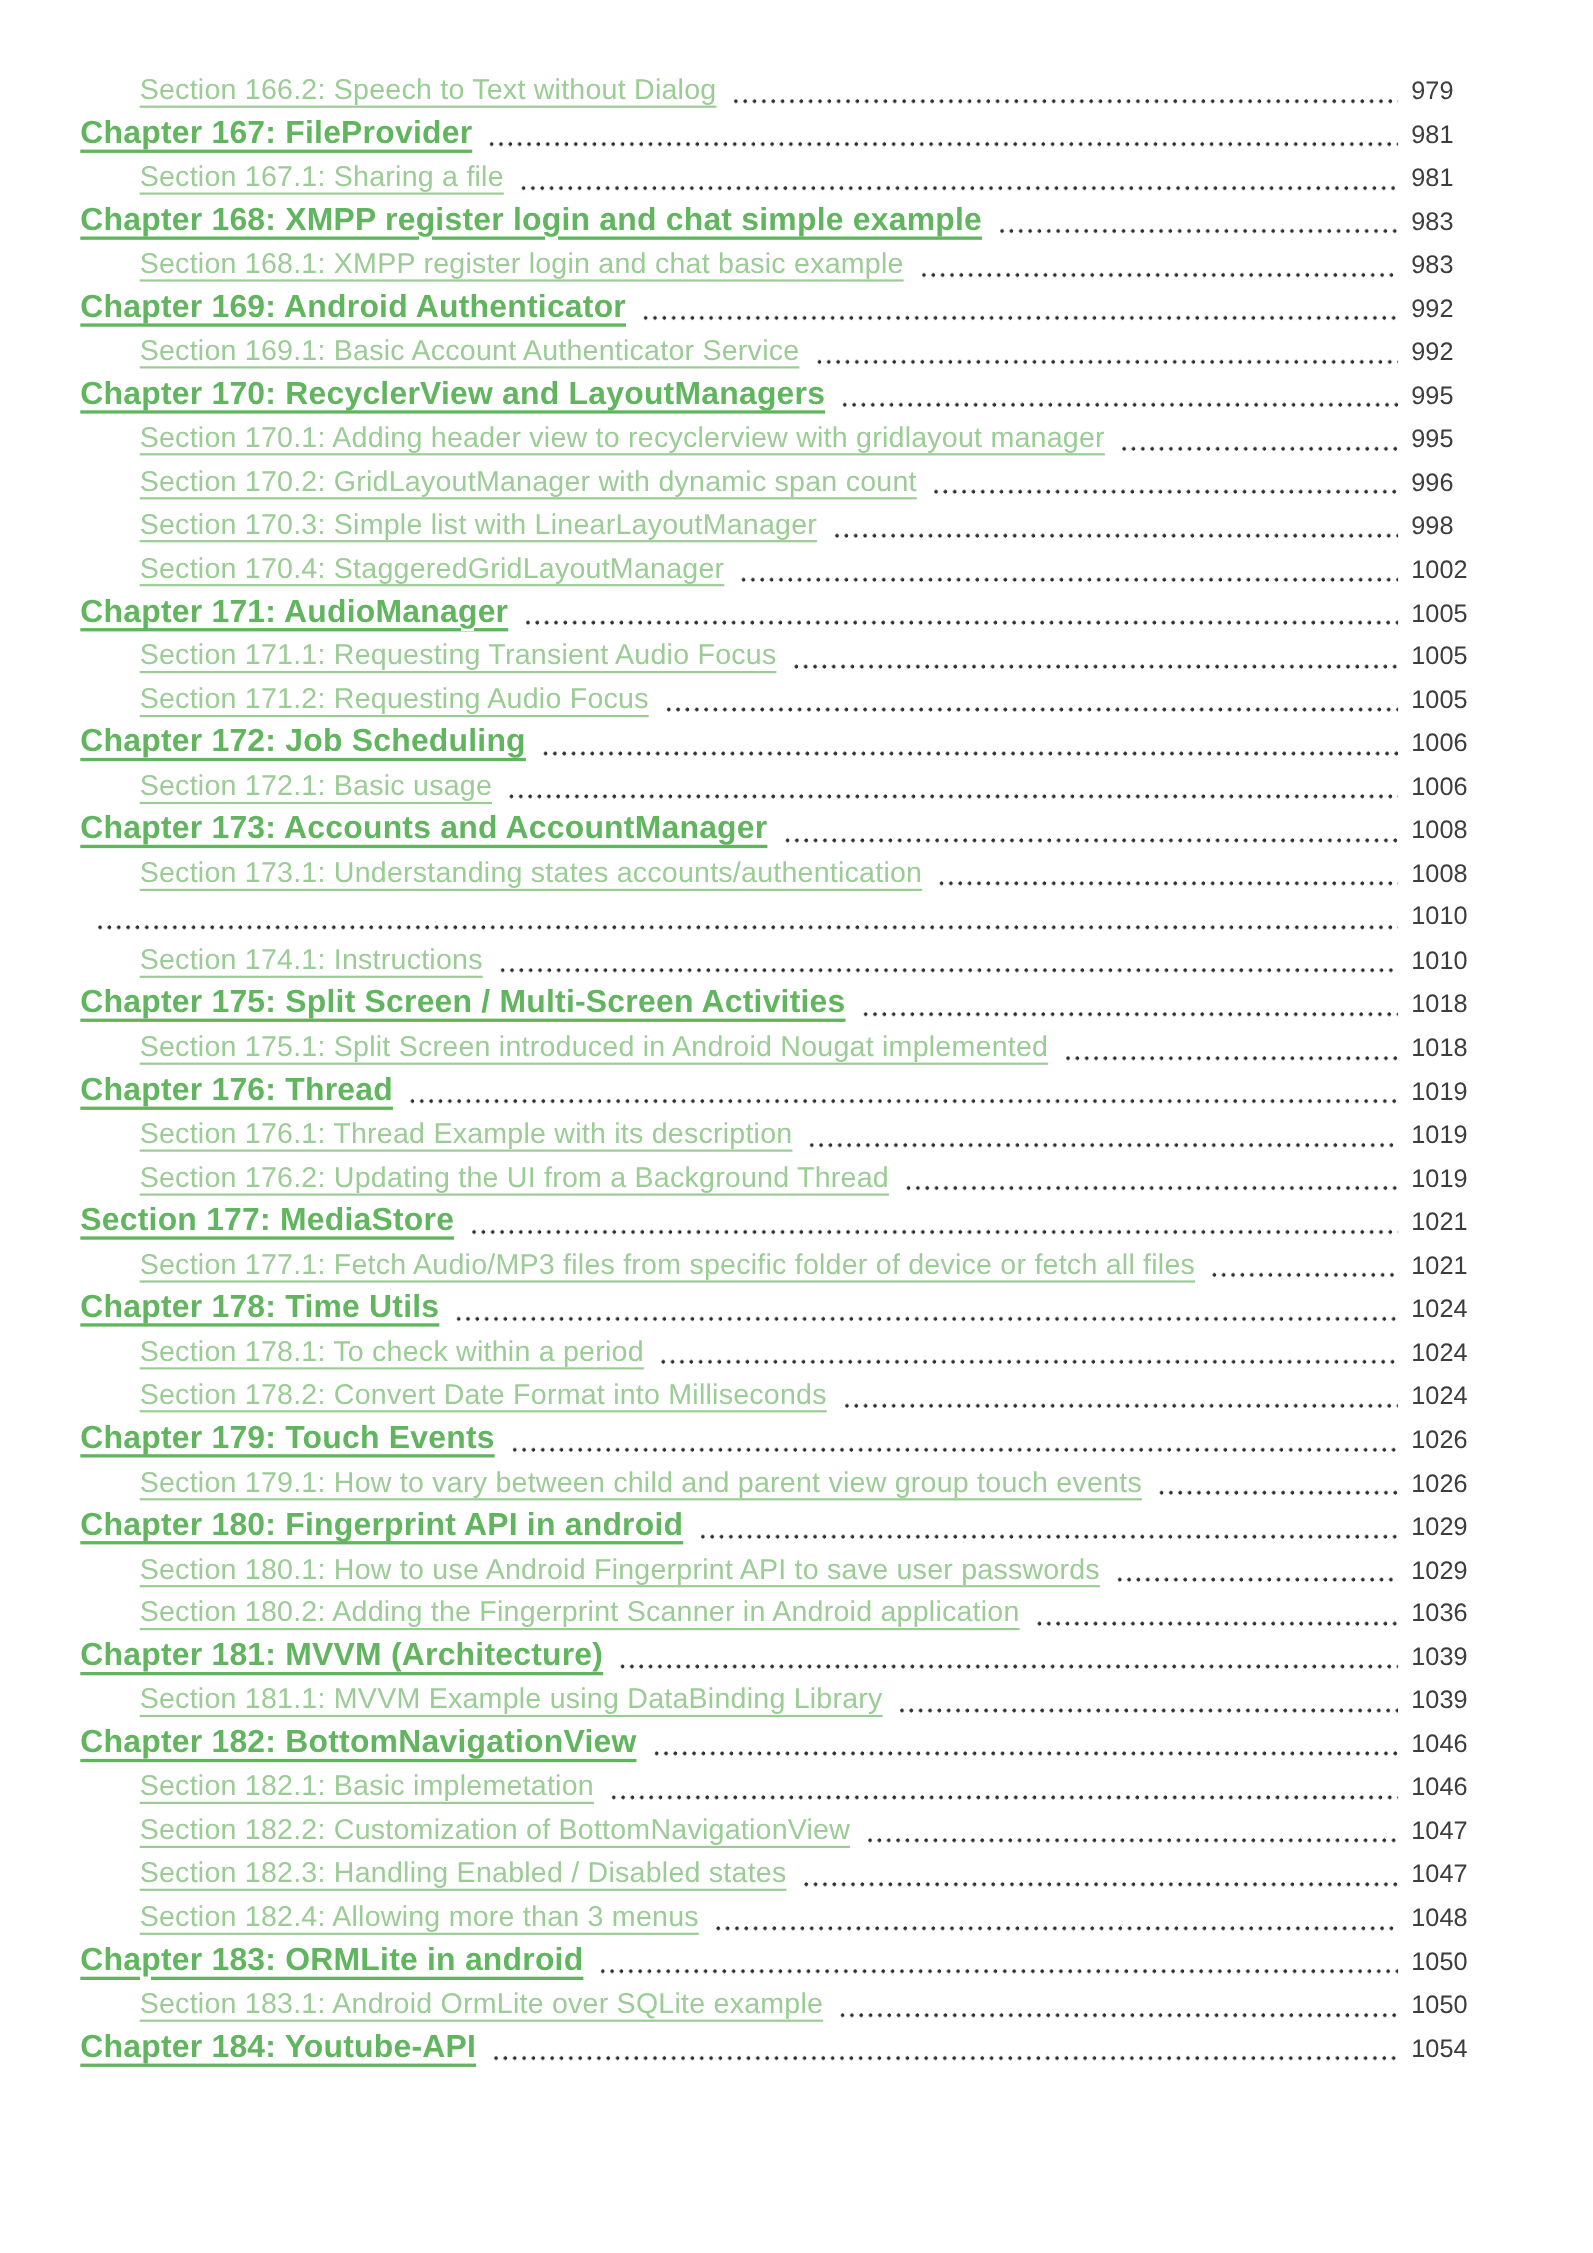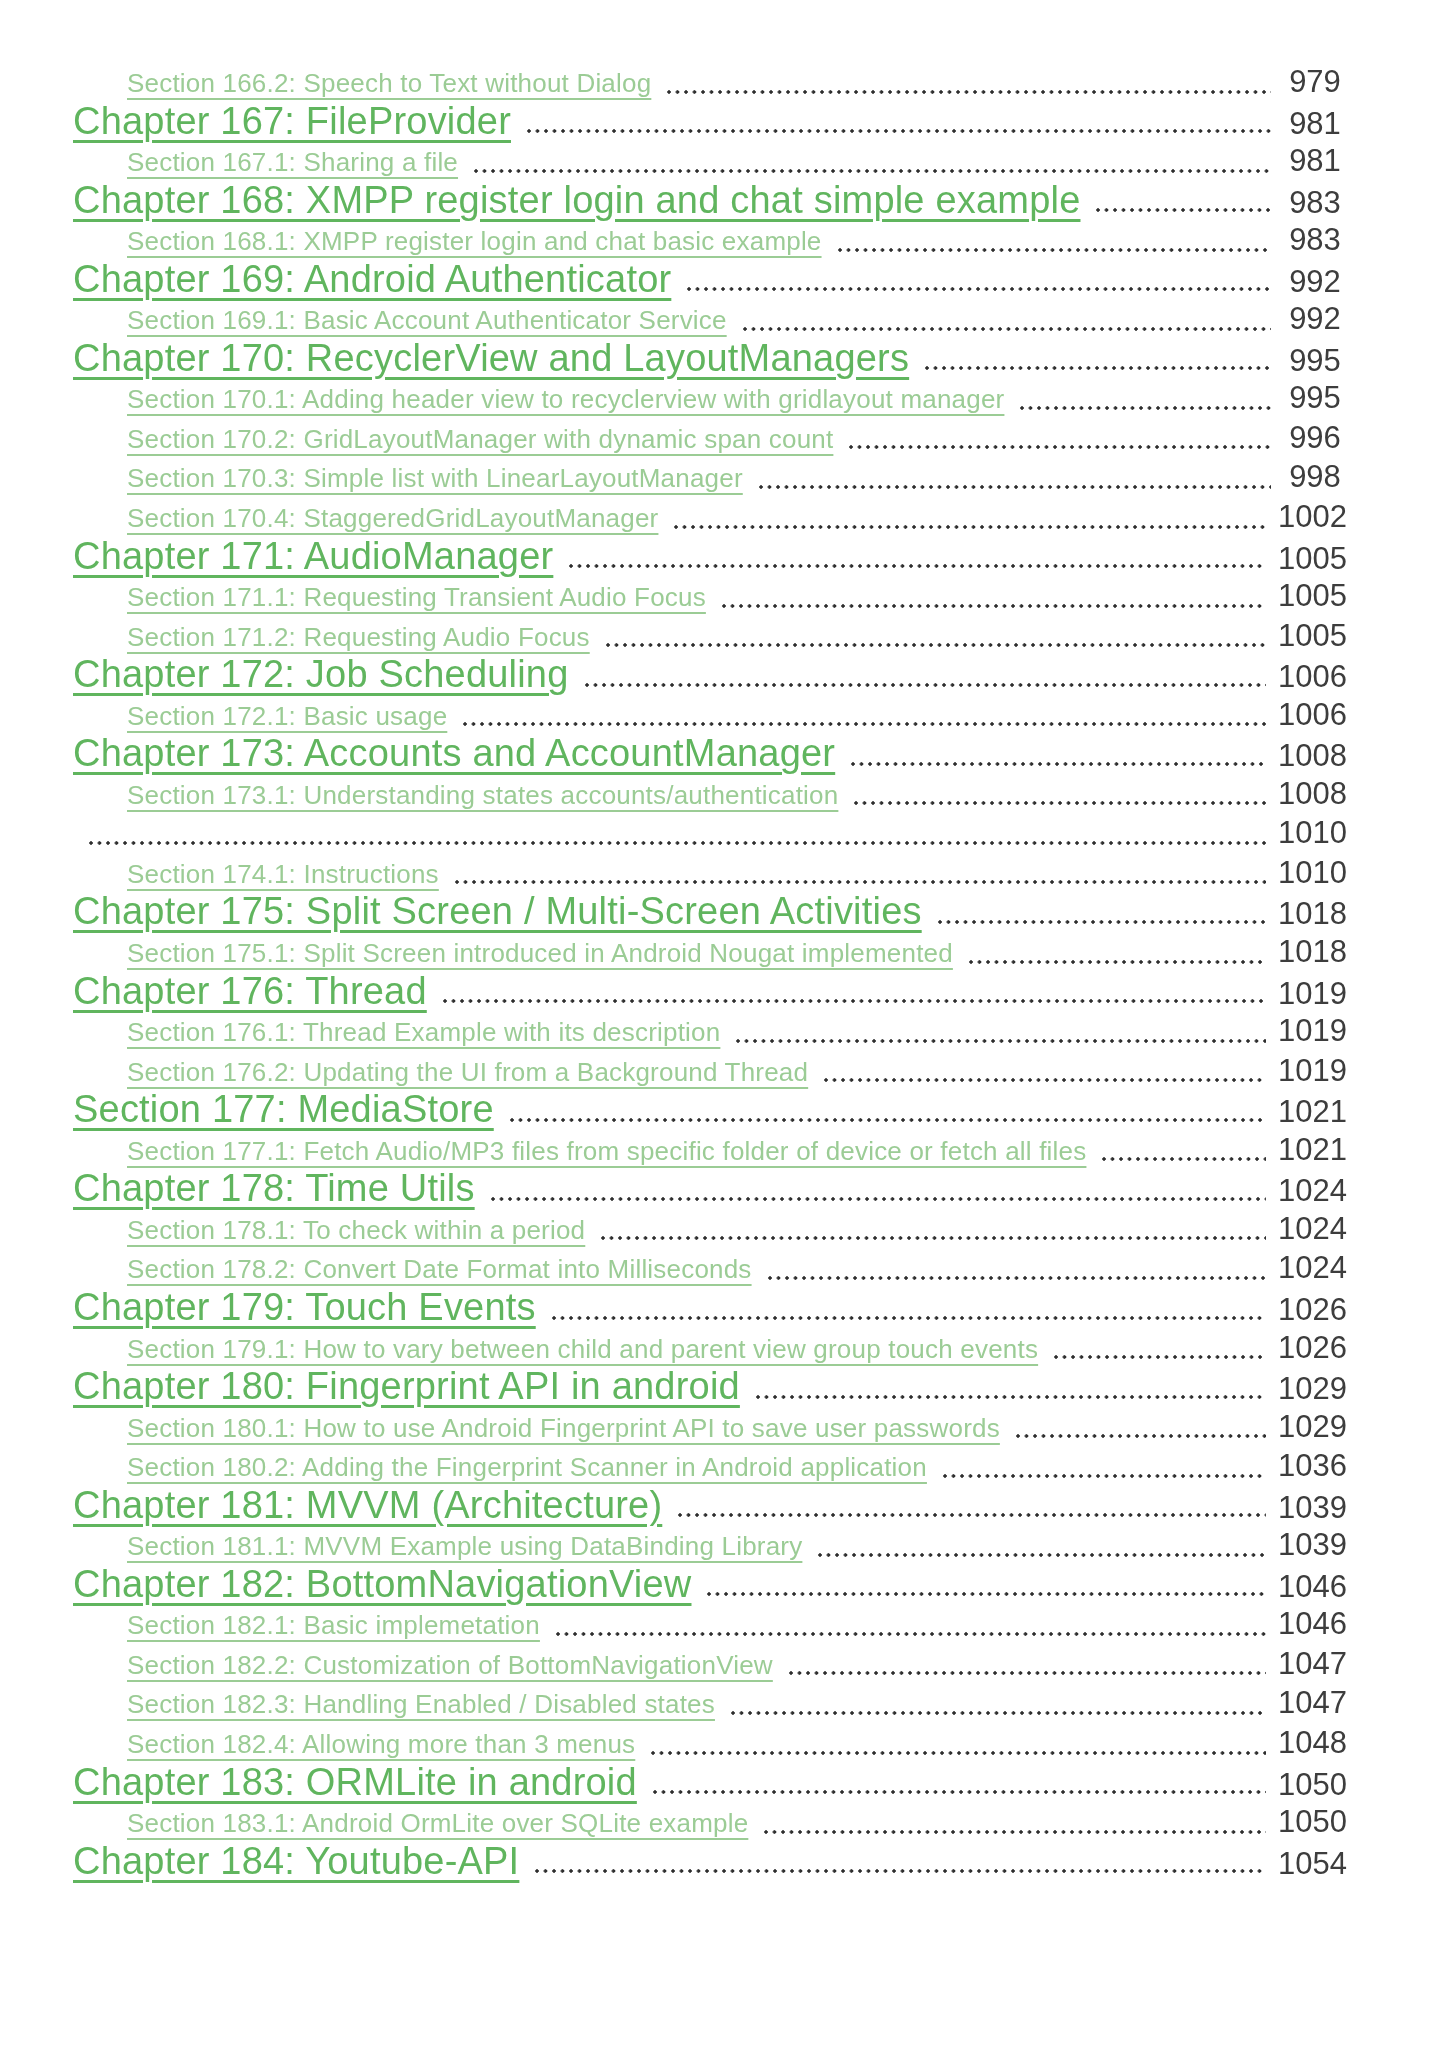--- a/index.html
+++ b/index.html
@@ -25,22 +25,22 @@
     line-height: 39.55px;
     white-space: nowrap;
   }
   .row.section { padding-left: 54px; }
   .title {
     text-decoration: underline;
     text-underline-offset: 6px;
     cursor: pointer;
   }
   .row.chapter .title {
-    font-size: 38px;
-    font-weight: 400;
+    font-size: 29px;
+    font-weight: 700;
     letter-spacing: 0.2px;
     color: var(--chapter-green);
     text-decoration-thickness: 3px;
   }
   .row.section .title {
     font-size: 26px;
     font-weight: 400;
     letter-spacing: 0.2px;
     color: var(--section-green);
     text-decoration-thickness: 2px;
@@ -50,22 +50,22 @@
     align-self: flex-end;
     height: 4px;
     margin: 0 12px 8px 16px;
     background-image: radial-gradient(circle at 2px 2px, var(--dot-color) 1.5px, rgba(0,0,0,0) 1.9px);
     background-size: 8.5px 4px;
     background-repeat: repeat-x;
     background-position: left bottom;
   }
   .pagenum {
     min-width: 64px;
-    text-align: center;
-    font-size: 31px;
+    text-align: left;
+    font-size: 23px;
     font-weight: 400;
     color: var(--num-color);
   }
 </style>
 </head>
 <body style="background: rgb(255, 255, 255);">
 
 <main class="toc" id="toc-root">
     <div class="row section">
     <a class="title">Section 166.2: Speech to Text without Dialog</a>

